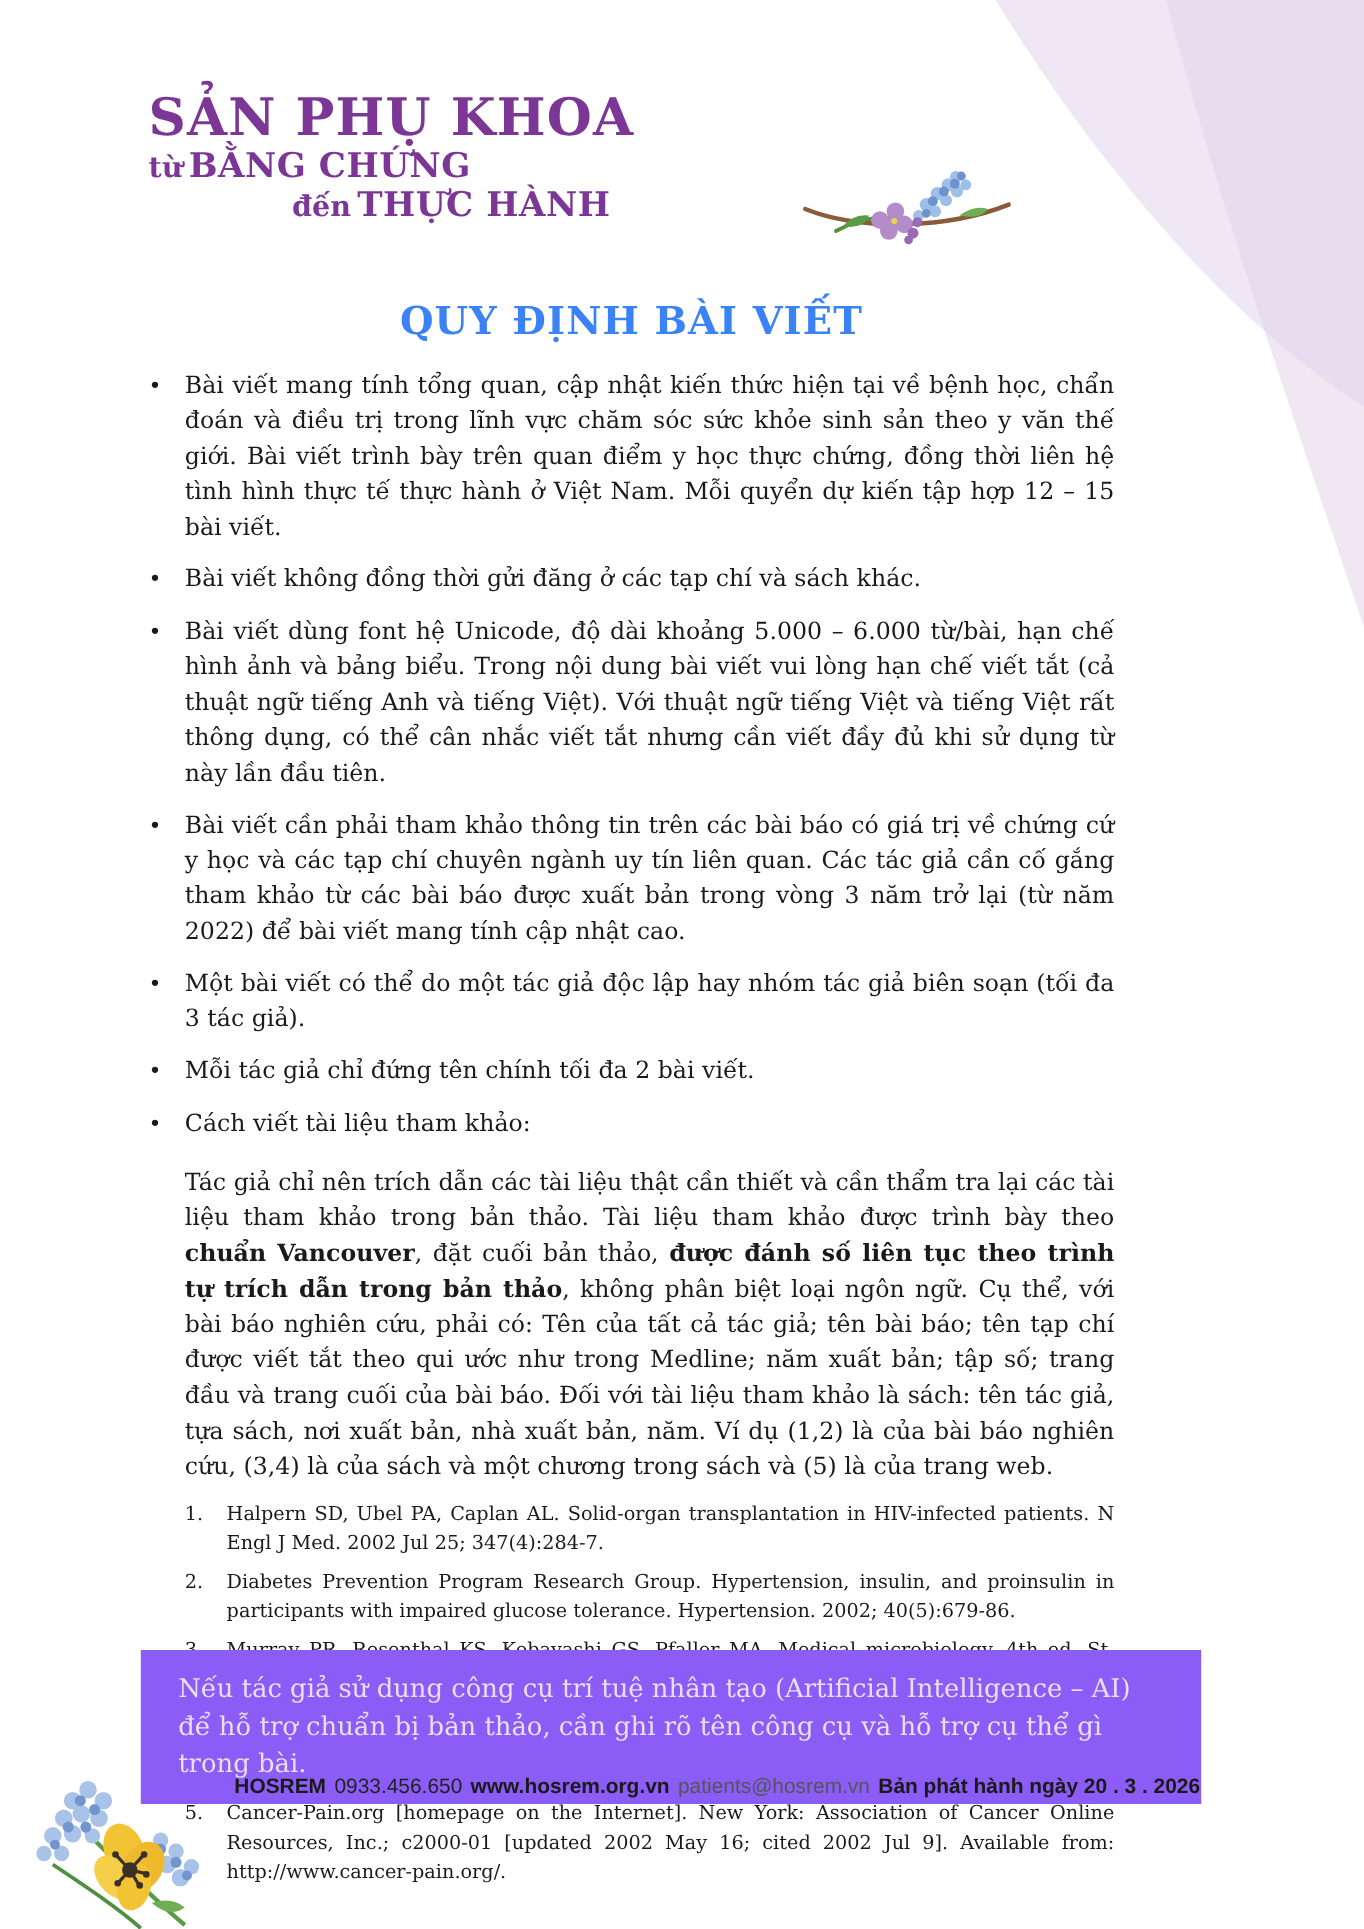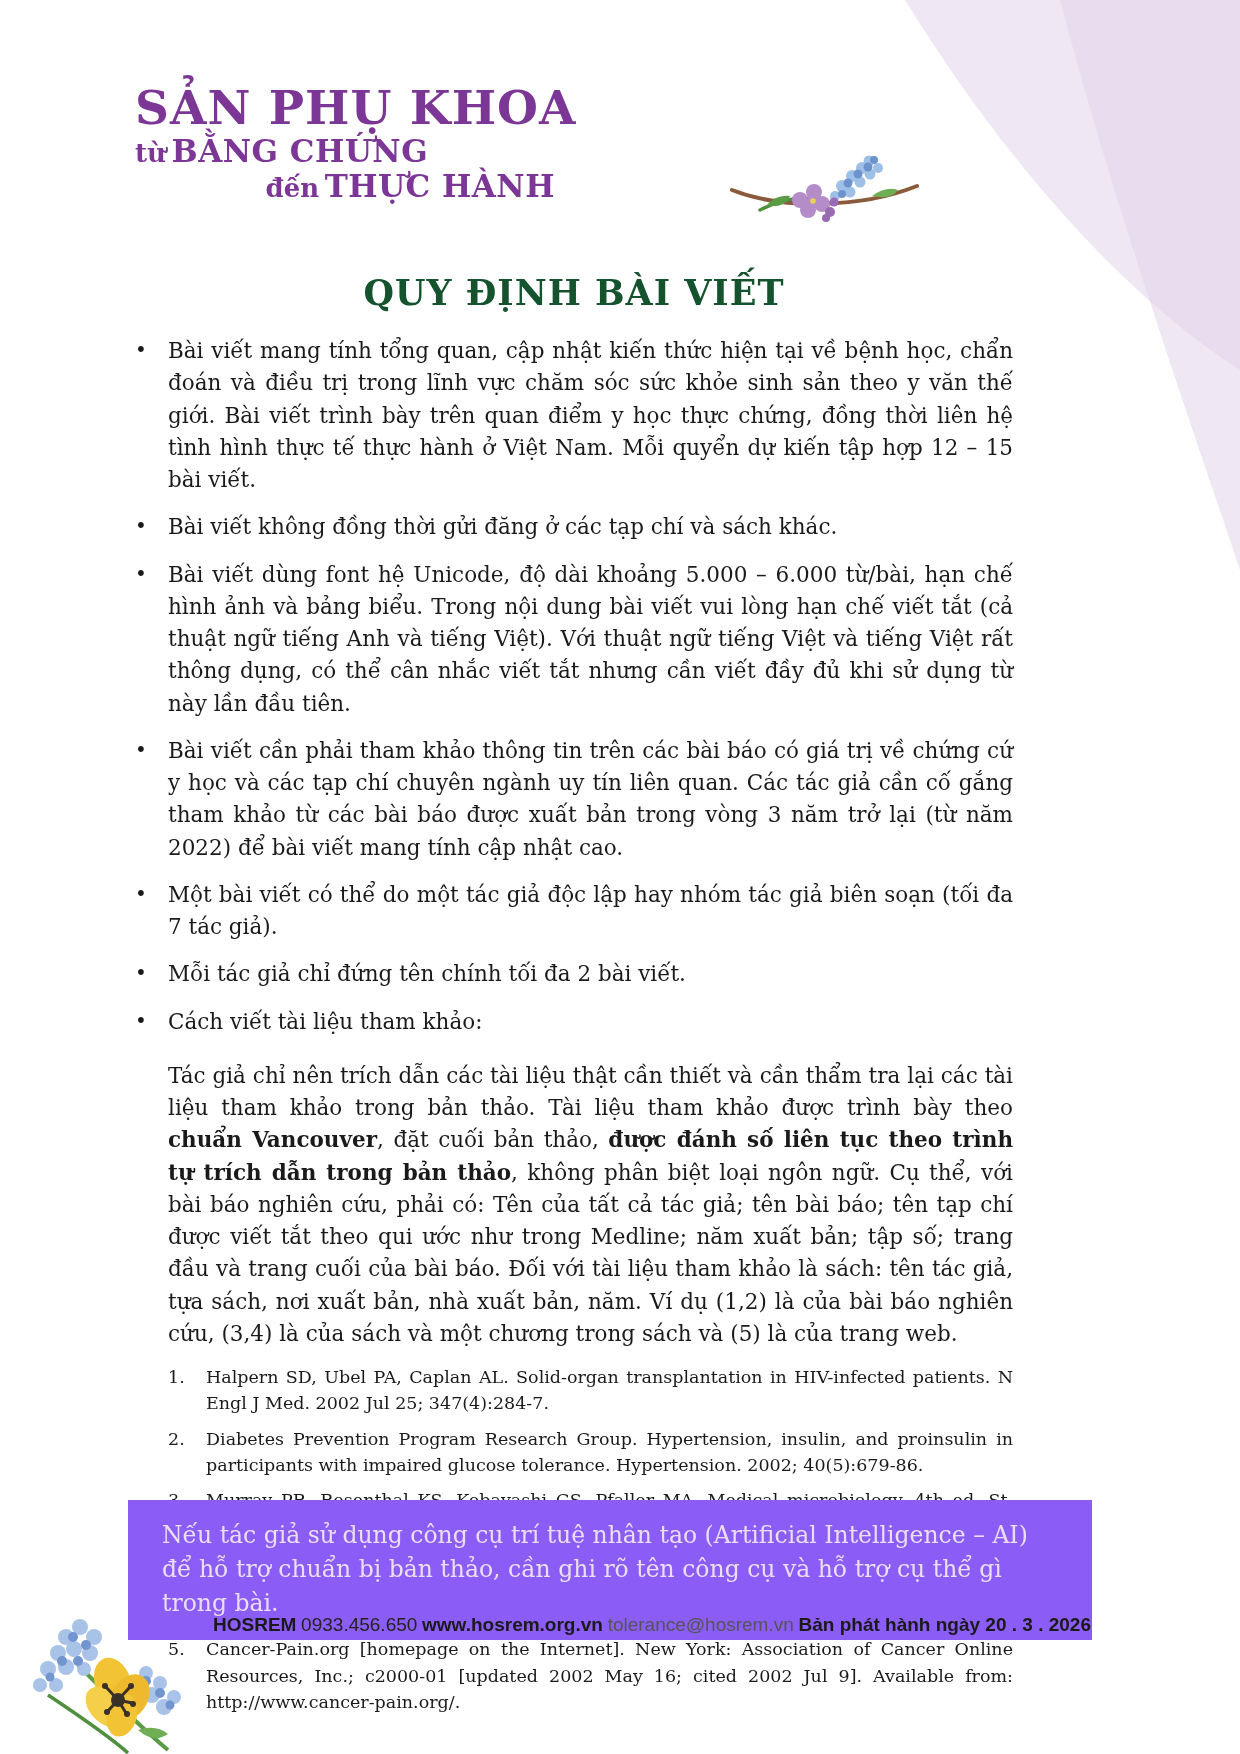--- a/index.html
+++ b/index.html
@@ -27,21 +27,21 @@
   .issue-number{
     position:absolute;left:552px;top:96px;
     font-size:150px;font-weight:bold;color:#b78ac6;
     line-height:1;letter-spacing:-4px;
   }
   .flower-top{position:absolute;left:722px;top:148px;}
   
   .content{position:absolute;left:135px;top:272px;width:878px;}
   .section-title{
     text-align:center;font-size:35px;font-weight:bold;
-    color:#14532d;letter-spacing:1px;margin:0 0 22px 0;
+    color:#3b82f6;letter-spacing:1px;margin:0 0 22px 0;
   }
   .bullet{display:flex;margin-bottom:15px;}
   .bullet .marker{width:33px;flex:0 0 33px;font-size:20px;line-height:1.55;}
   .bullet .btext{flex:1;font-size:21.5px;line-height:1.5;text-align:justify;}
   .ref-para{
     margin:22px 0 14px 33px;font-size:21.5px;line-height:1.5;text-align:justify;
   }
   .ref-para .b{font-weight:bold;}
   .ref-item{display:flex;margin:0 0 9px 33px;}
   .ref-item .num{width:38px;flex:0 0 38px;font-size:17.5px;line-height:1.5;}
@@ -133,21 +133,21 @@
         <div class="bullet">
           <span class="marker">•</span>
           <span class="btext">Bài viết dùng font hệ Unicode, độ dài khoảng 5.000 – 6.000 từ/bài, hạn chế hình ảnh và bảng biểu. Trong nội dung bài viết vui lòng hạn chế viết tắt (cả thuật ngữ tiếng Anh và tiếng Việt). Với thuật ngữ tiếng Việt và tiếng Việt rất thông dụng, có thể cân nhắc viết tắt nhưng cần viết đầy đủ khi sử dụng từ này lần đầu tiên.</span>
         </div>
         <div class="bullet">
           <span class="marker">•</span>
           <span class="btext">Bài viết cần phải tham khảo thông tin trên các bài báo có giá trị về chứng cứ y học và các tạp chí chuyên ngành uy tín liên quan. Các tác giả cần cố gắng tham khảo từ các bài báo được xuất bản trong vòng 3 năm trở lại (từ năm 2022) để bài viết mang tính cập nhật cao.</span>
         </div>
         <div class="bullet">
           <span class="marker">•</span>
-          <span class="btext">Một bài viết có thể do một tác giả độc lập hay nhóm tác giả biên soạn (tối đa 7 tác giả).</span>
+          <span class="btext">Một bài viết có thể do một tác giả độc lập hay nhóm tác giả biên soạn (tối đa 3 tác giả).</span>
         </div>
         <div class="bullet">
           <span class="marker">•</span>
           <span class="btext">Mỗi tác giả chỉ đứng tên chính tối đa 2 bài viết.</span>
         </div>
         <div class="bullet">
           <span class="marker">•</span>
           <span class="btext">Cách viết tài liệu tham khảo:</span>
         </div>
       </div>
@@ -179,21 +179,21 @@
   </div>
 
   <div class="callout">
     <span>Nếu tác giả sử dụng công cụ trí tuệ nhân tạo (Artificial Intelligence – AI) để hỗ trợ chuẩn bị bản thảo, cần ghi rõ tên công cụ và hỗ trợ cụ thể gì trong bài.</span>
   </div>
 
   <div class="footer">
     <span class="bold">HOSREM</span>
     <span class="plain">0933.456.650</span>
     <span class="bold">www.hosrem.org.vn</span>
-    <span class="muted">tolerance@hosrem.vn</span>
+    <span class="muted">patients@hosrem.vn</span>
     <span class="bold">Bản phát hành ngày 20 . 3 . 2026</span>
   </div>
 
   <svg class="flower-bottom" width="190" height="209" viewBox="0 0 190 209">
     <path d="M60,120 C 90,150 120,180 150,205" stroke="#5a9c45" stroke-width="4" fill="none"></path>
     <path d="M30,150 C 60,170 90,190 110,208" stroke="#4f8f3e" stroke-width="3.5" fill="none"></path>
     <path d="M120,185 q 18,-6 30,4 q -14,10 -30,-4" fill="#6fae54"></path>
     <g fill="#a9c3e8">
       <circle cx="48" cy="92" r="8"></circle>
         <circle cx="62" cy="82" r="8"></circle>

